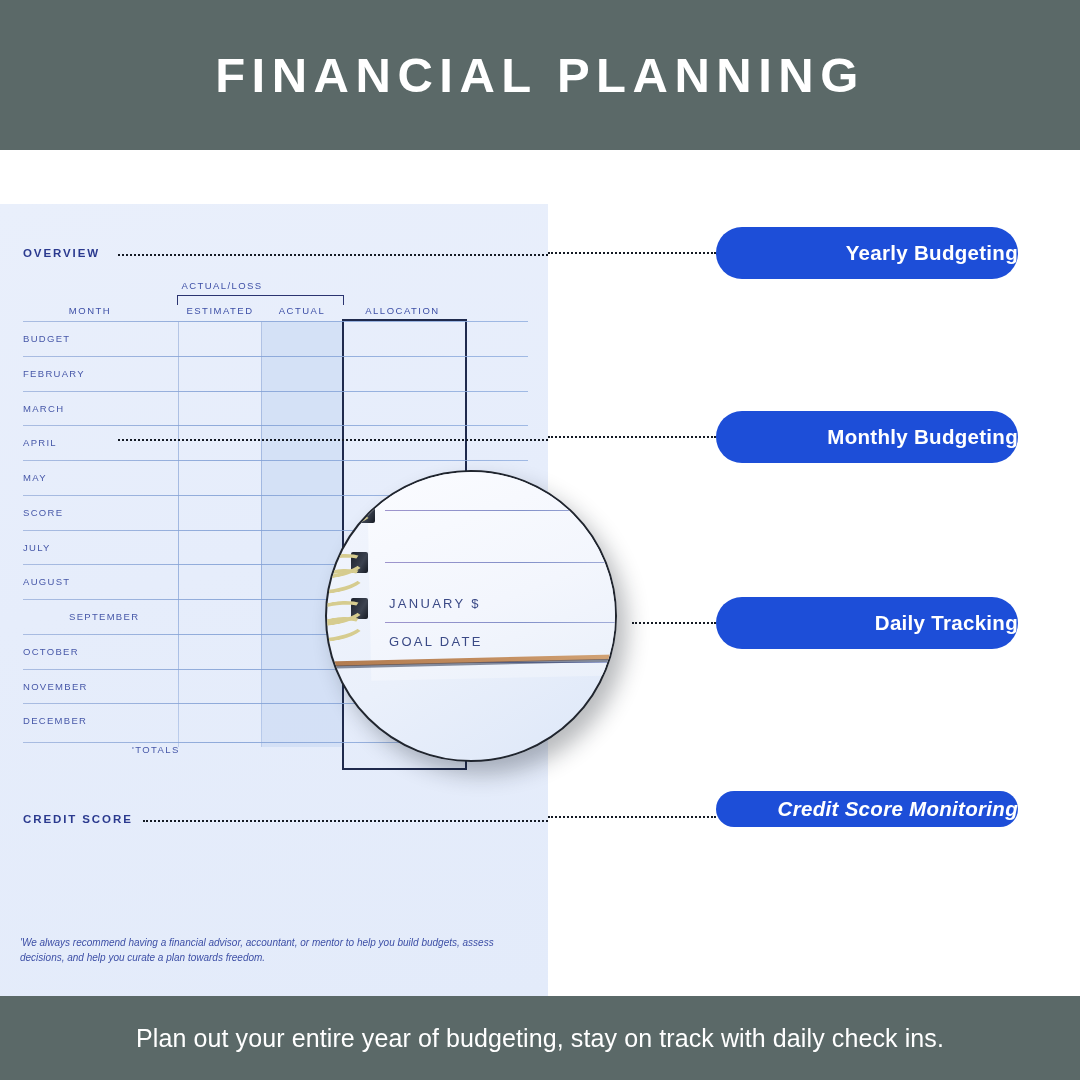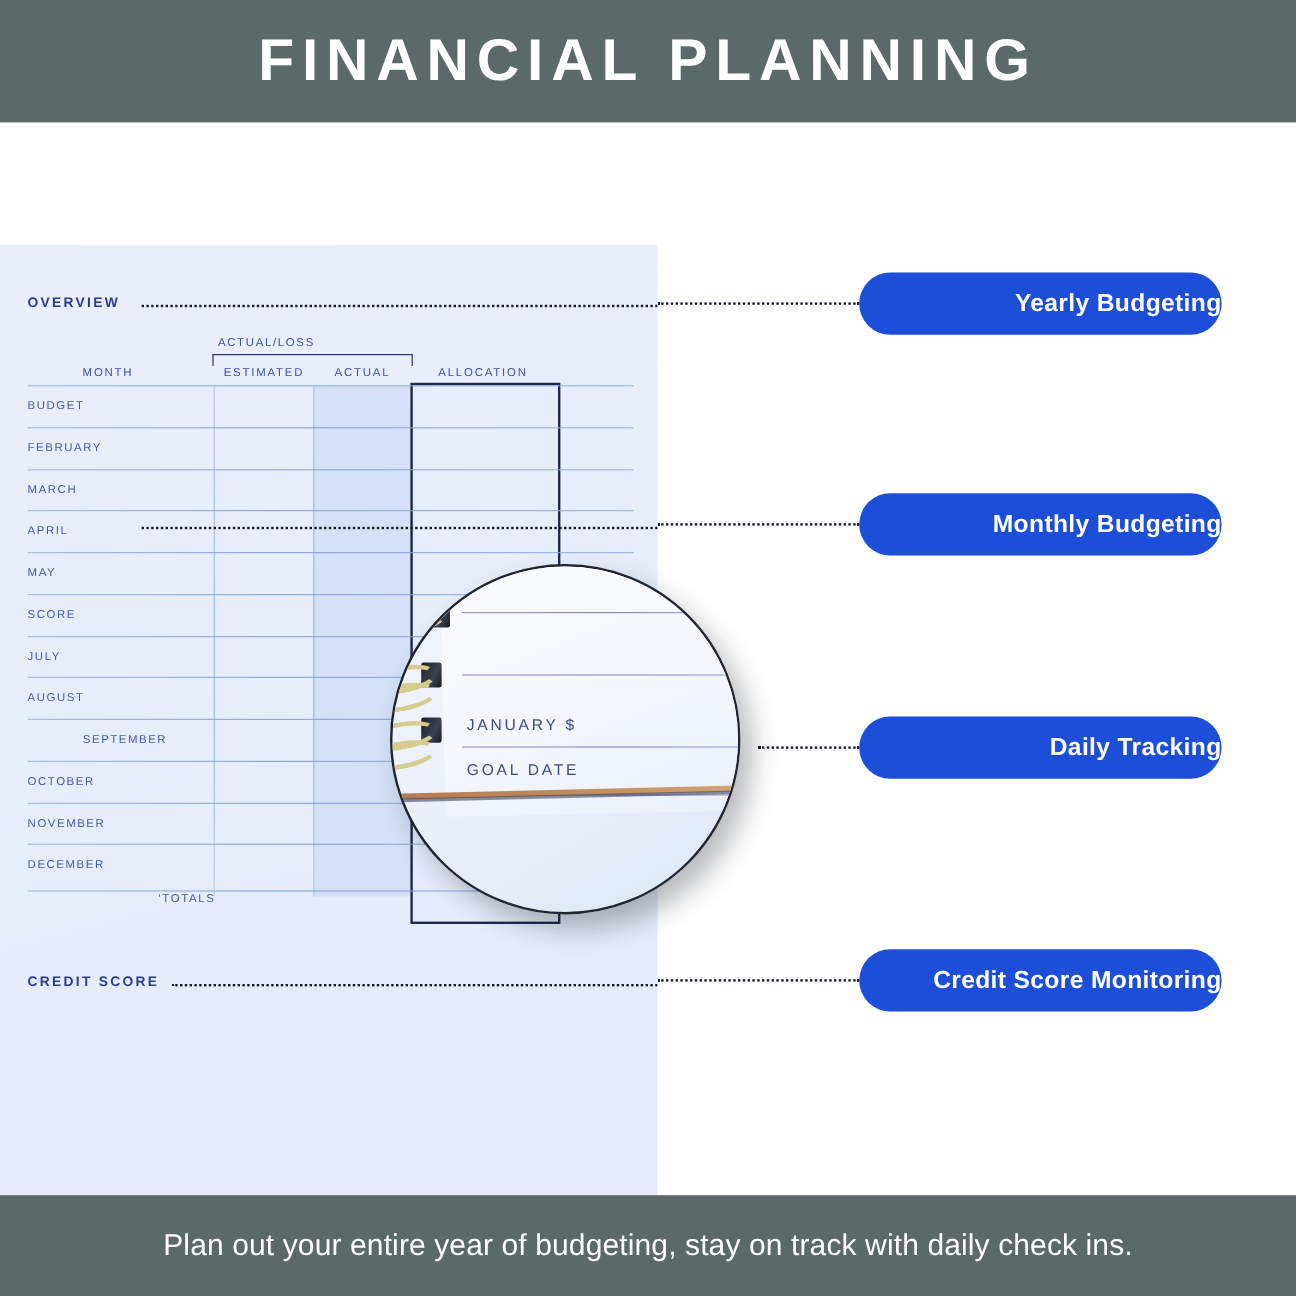--- a/index.html
+++ b/index.html
@@ -13,21 +13,21 @@
     font-family: "Liberation Sans", sans-serif;
     overflow: hidden;
     position: relative;
   }
 
   
   .header-band {
     position: absolute;
     left: 0; top: 0;
     width: 1080px;
-    height: 102px;
+    height: 150px;
     background: #5b6968;
     display: flex;
     align-items: center;
     justify-content: center;
   }
   .header-title {
     color: #ffffff;
     font-size: 49px;
     font-weight: bold;
     letter-spacing: 6.5px;
@@ -292,20 +292,21 @@
   <div class="row-line" style="left:23px; top:499px; width:505px;"></div>
 
   <div class="month-label" style="left:23px; top:511px;">DECEMBER</div>
   <div class="row-line" style="left:23px; top:538px; width:505px;"></div>
 
   <div class="totals-label" style="left:132px; top:540px;">'TOTALS</div>
 
   <div class="sect-head" style="left:23px; top:609px;">CREDIT SCORE</div>
   <div class="leader" style="left:143px; top:616px; width:405px;"></div>
 
+  <div class="footnote" style="left:20px; top:731px; width:500px;">'We always recommend having a financial advisor, accountant, or mentor to help you build budgets, assess decisions, and help you curate a plan towards freedom.</div>
 </div>
 
 <div class="magnifier">
   <div class="mag-page"></div>
 
   <div class="mag-rule" style="left:58px; top:38px; width:248px;"></div>
   <div class="mag-rule" style="left:58px; top:90px; width:248px;"></div>
   <div class="mag-rule" style="left:58px; top:150px; width:248px;"></div>
   <div class="mag-rule" style="left:58px; top:190px; width:248px;"></div>
 
@@ -335,19 +336,19 @@
 </div>
 
 <div class="pill" style="left:716px; top:411px; width:302px; height:52px;">
   <span>Monthly Budgeting</span>
 </div>
 
 <div class="pill" style="left:716px; top:597px; width:302px; height:52px;">
   <span>Daily Tracking</span>
 </div>
 
-<div class="pill" style="left:716px; top:791px; width:302px; height:52px;">
+<div class="pill" style="left:716px; top:791px; width:302px; height:36px;font-style:italic;">
   <span>Credit Score Monitoring</span>
 </div>
 
 <div class="footer-band">
   <div class="footer-caption">Plan out your entire year of budgeting, stay on track with daily check ins.</div>
 </div>
 
 </body></html>

